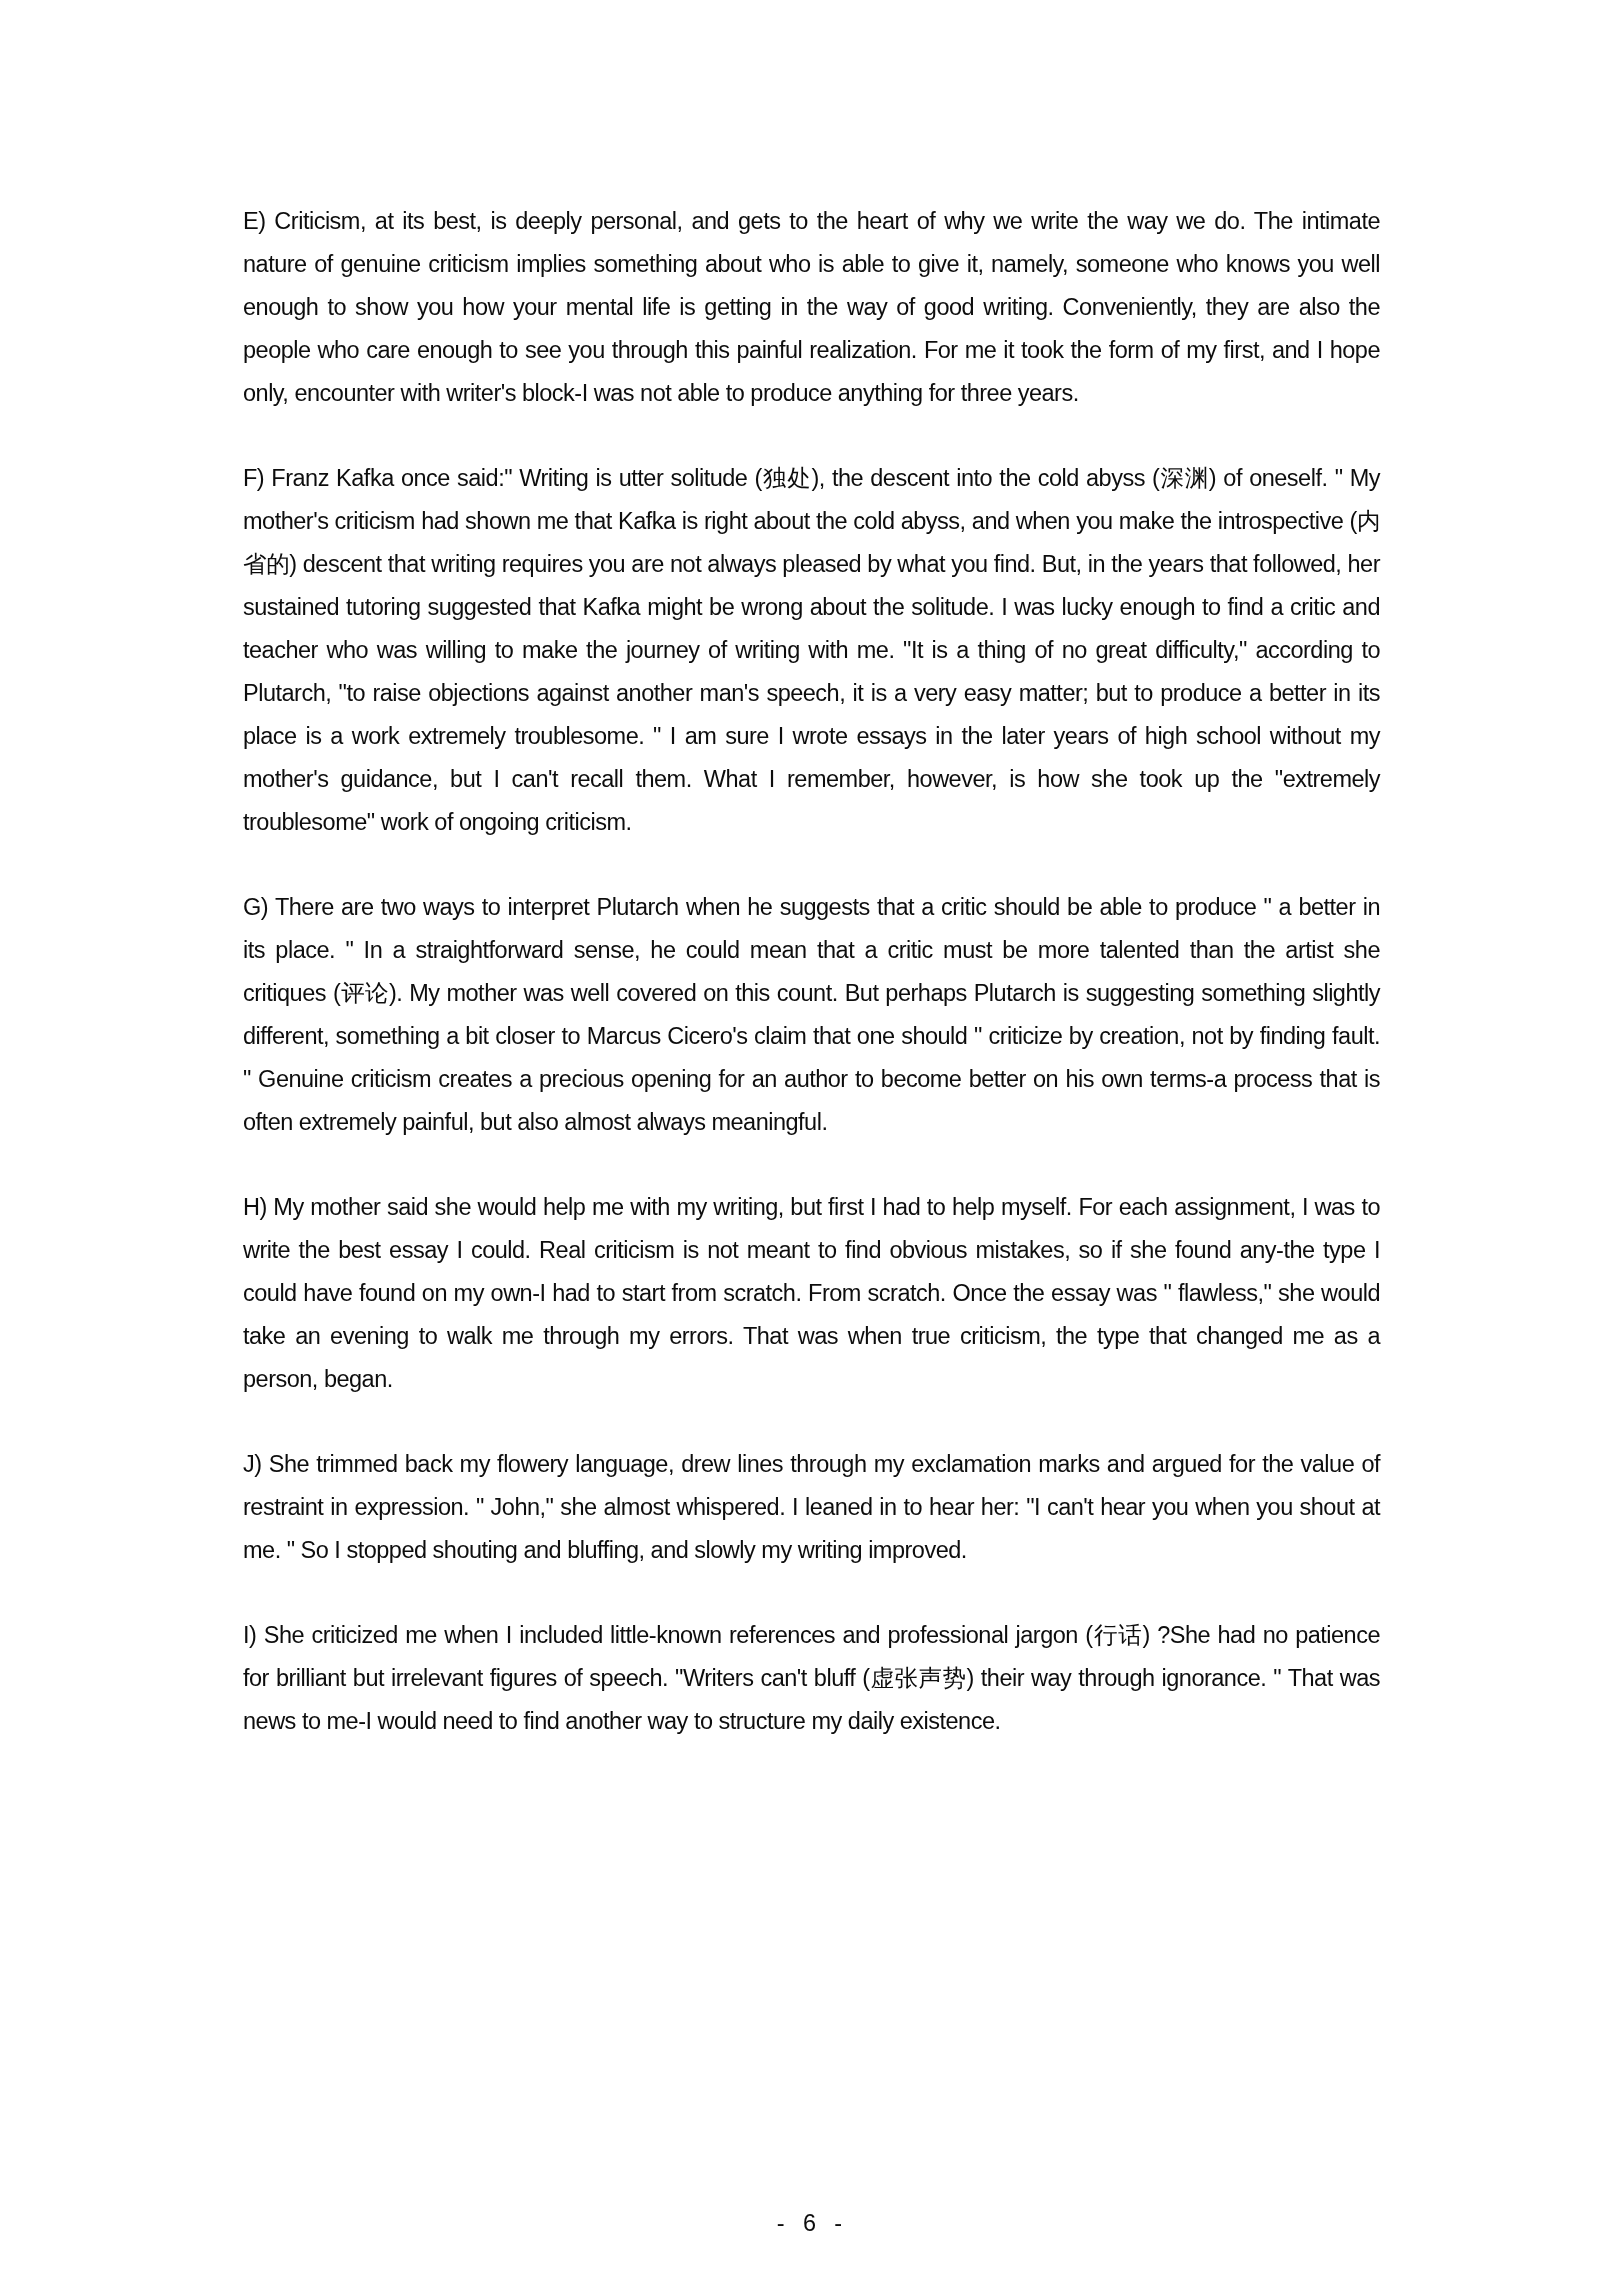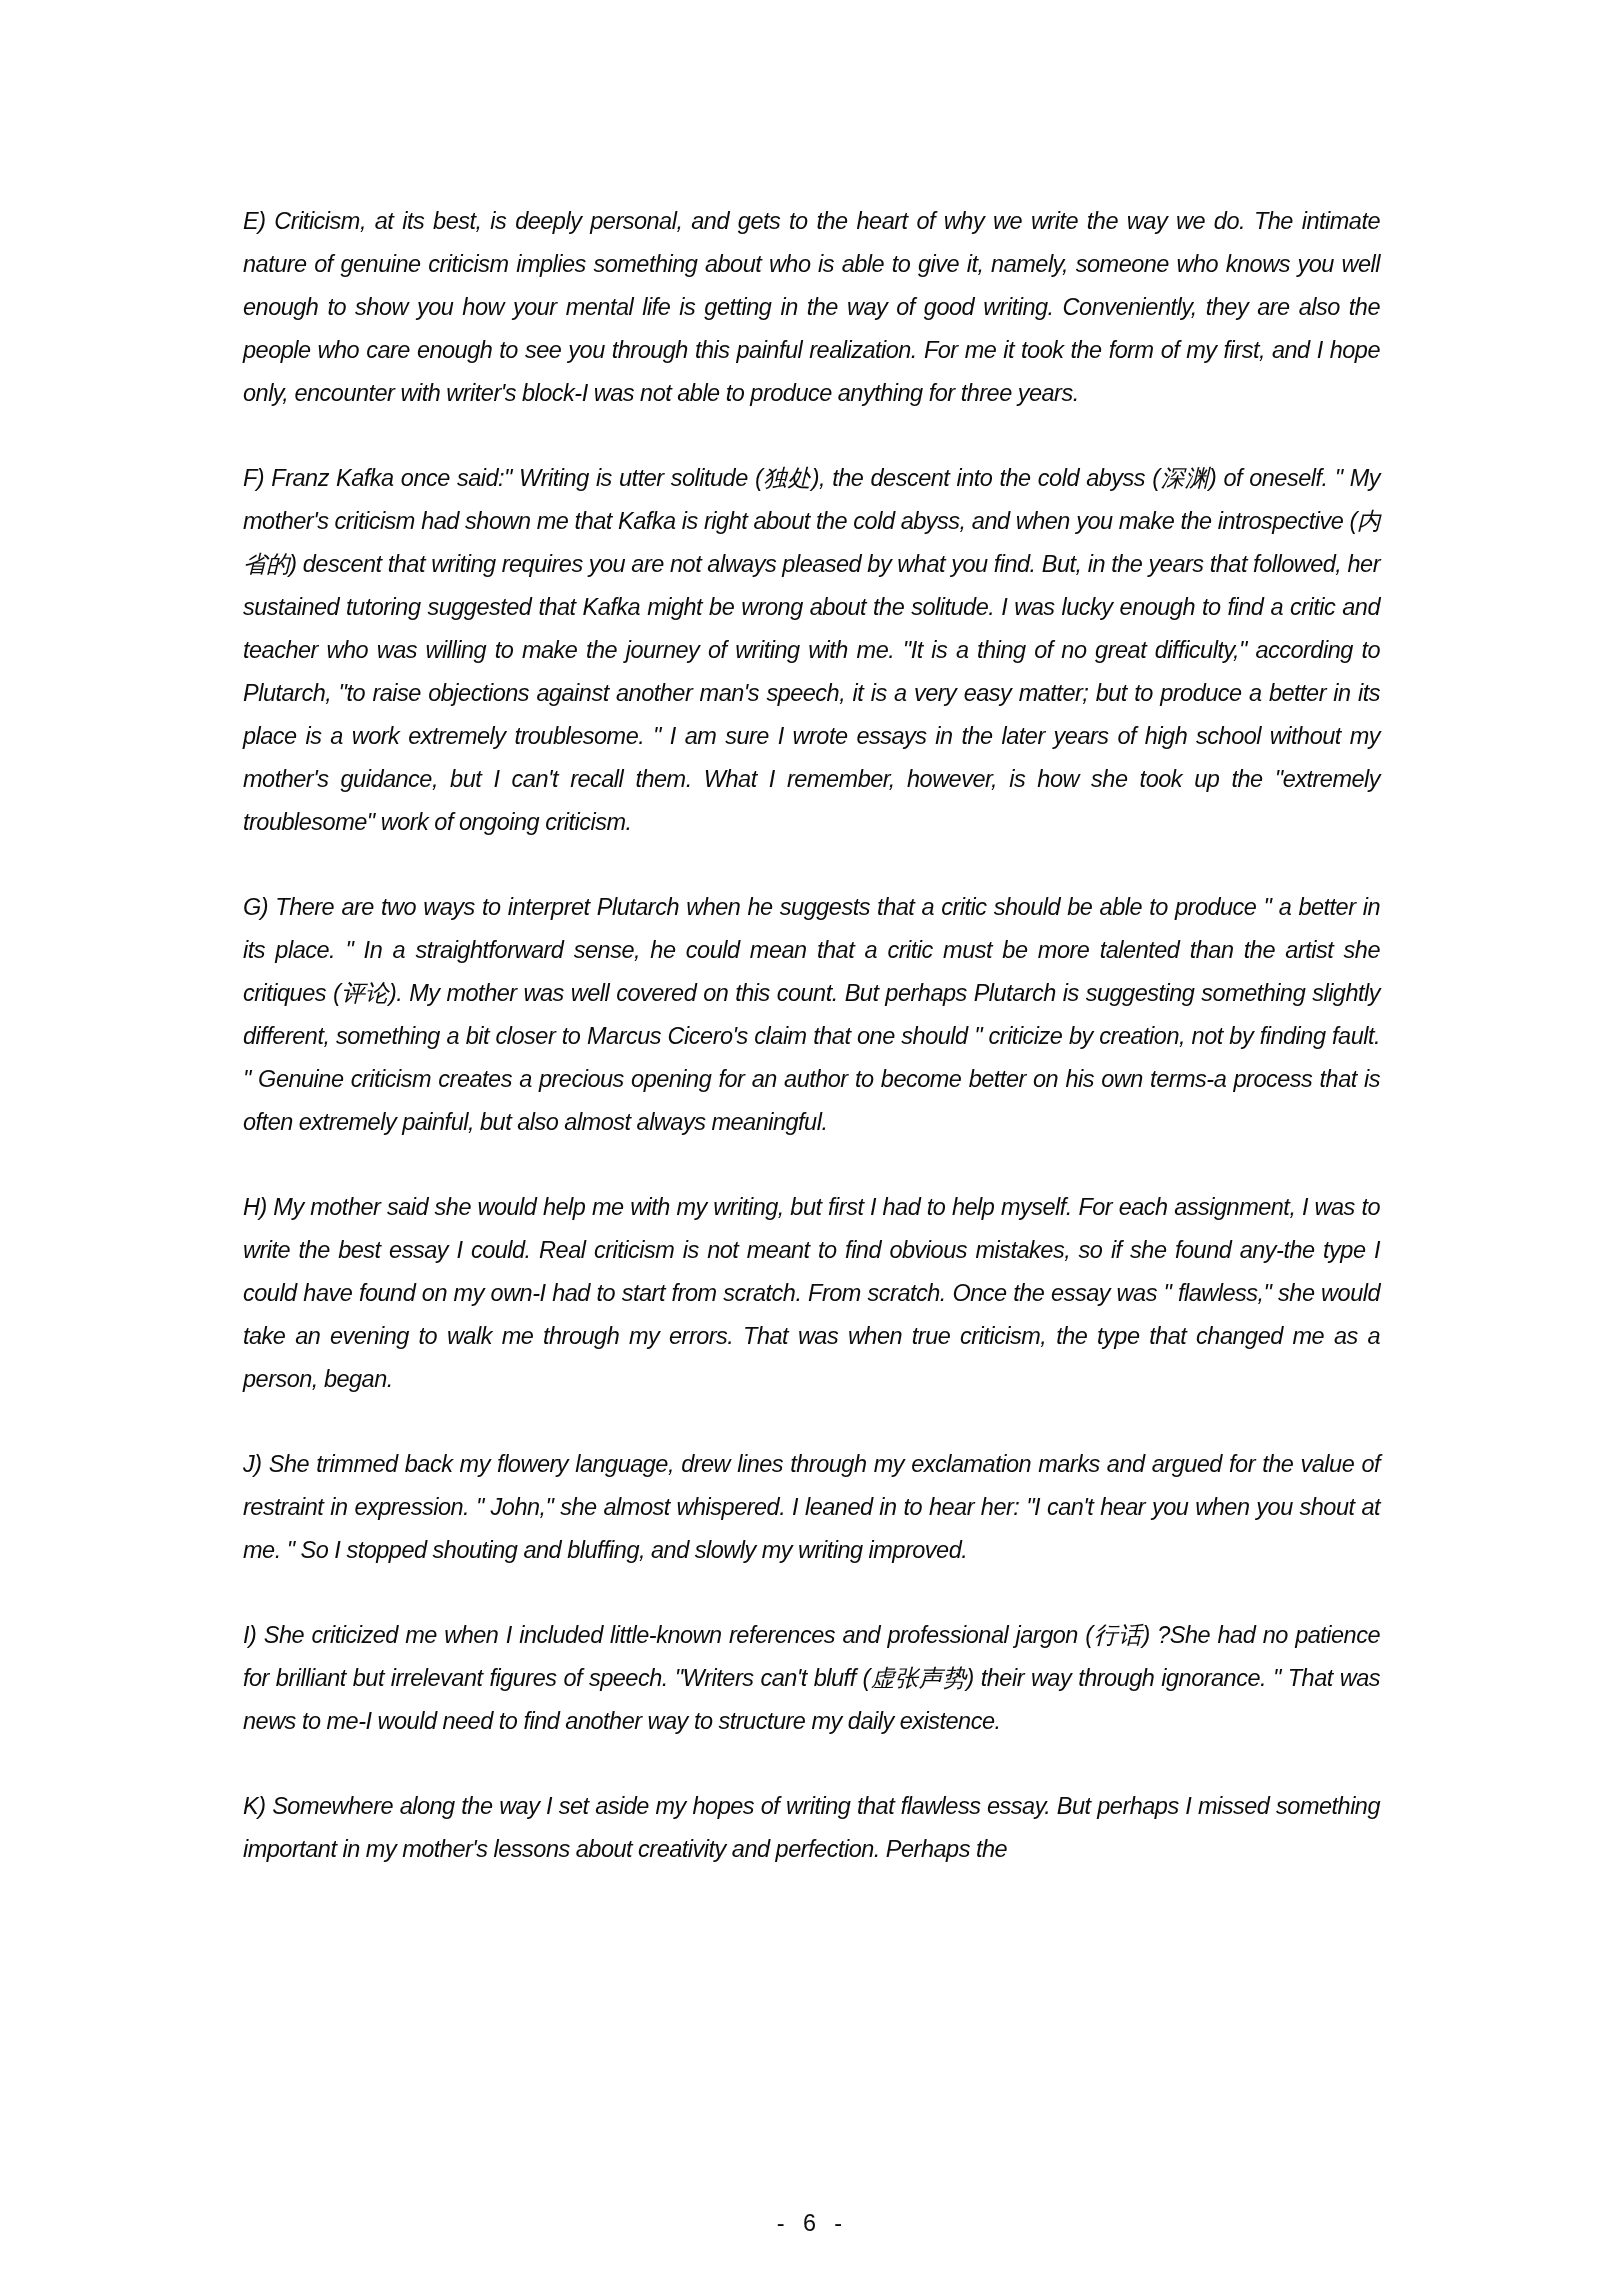--- a/index.html
+++ b/index.html
@@ -22,21 +22,20 @@
     top: 200px;
     width: 1137px;
   }
   .content p {
     margin: 0 0 42px 0;
     font-size: 23.5px;
     line-height: 43px;
     letter-spacing: -0.5px;
     text-align: justify;
     color: #0d0d0d;
-    font-style: italic;
   }
   .footer {
     position: absolute;
     left: 0;
     top: 2210px;
     width: 100%;
     text-align: center;
     font-size: 23.5px;
     color: #0d0d0d;
     word-spacing: 7.8px;
@@ -47,17 +46,16 @@
 <body>
 
 <div class="page">
   <div class="content">
     <p>E) Criticism, at its best, is deeply personal, and gets to the heart of why we write the way we do. The intimate nature of genuine criticism implies something about who is able to give it, namely, someone who knows you well enough to show you how your mental life is getting in the way of good writing. Conveniently, they are also the people who care enough to see you through this painful realization. For me it took the form of my first, and I hope only, encounter with writer's block-I was not able to produce anything for three years.</p>
     <p>F) Franz Kafka once said:" Writing is utter solitude (独处), the descent into the cold abyss (深渊) of oneself. " My mother's criticism had shown me that Kafka is right about the cold abyss, and when you make the introspective (内省的) descent that writing requires you are not always pleased by what you find. But, in the years that followed, her sustained tutoring suggested that Kafka might be wrong about the solitude. I was lucky enough to find a critic and teacher who was willing to make the journey of writing with me. "It is a thing of no great difficulty," according to Plutarch, "to raise objections against another man's speech, it is a very easy matter; but to produce a better in its place is a work extremely troublesome. " I am sure I wrote essays in the later years of high school without my mother's guidance, but I can't recall them. What I remember, however, is how she took up the "extremely troublesome" work of ongoing criticism.</p>
     <p>G) There are two ways to interpret Plutarch when he suggests that a critic should be able to produce " a better in its place. " In a straightforward sense, he could mean that a critic must be more talented than the artist she critiques (评论). My mother was well covered on this count. But perhaps Plutarch is suggesting something slightly different, something a bit closer to Marcus Cicero's claim that one should " criticize by creation, not by finding fault. " Genuine criticism creates a precious opening for an author to become better on his own terms-a process that is often extremely painful, but also almost always meaningful.</p>
     <p>H) My mother said she would help me with my writing, but first I had to help myself. For each assignment, I was to write the best essay I could. Real criticism is not meant to find obvious mistakes, so if she found any-the type I could have found on my own-I had to start from scratch. From scratch. Once the essay was " flawless," she would take an evening to walk me through my errors. That was when true criticism, the type that changed me as a person, began.</p>
     <p>J) She trimmed back my flowery language, drew lines through my exclamation marks and argued for the value of restraint in expression. " John," she almost whispered. I leaned in to hear her: "I can't hear you when you shout at me. " So I stopped shouting and bluffing, and slowly my writing improved.</p>
     <p>I) She criticized me when I included little-known references and professional jargon (行话) ?She had no patience for brilliant but irrelevant figures of speech. "Writers can't bluff (虚张声势) their way through ignorance. " That was news to me-I would need to find another way to structure my daily existence.</p>
-    <p>K) Somewhere along the way I set aside my hopes of writing that flawless essay. But perhaps I missed something important in my mother's lessons about creativity and perfection. Perhaps the</p>
   </div>
   <div class="footer">- 6 -</div>
 </div>
 
 
 </body></html>

